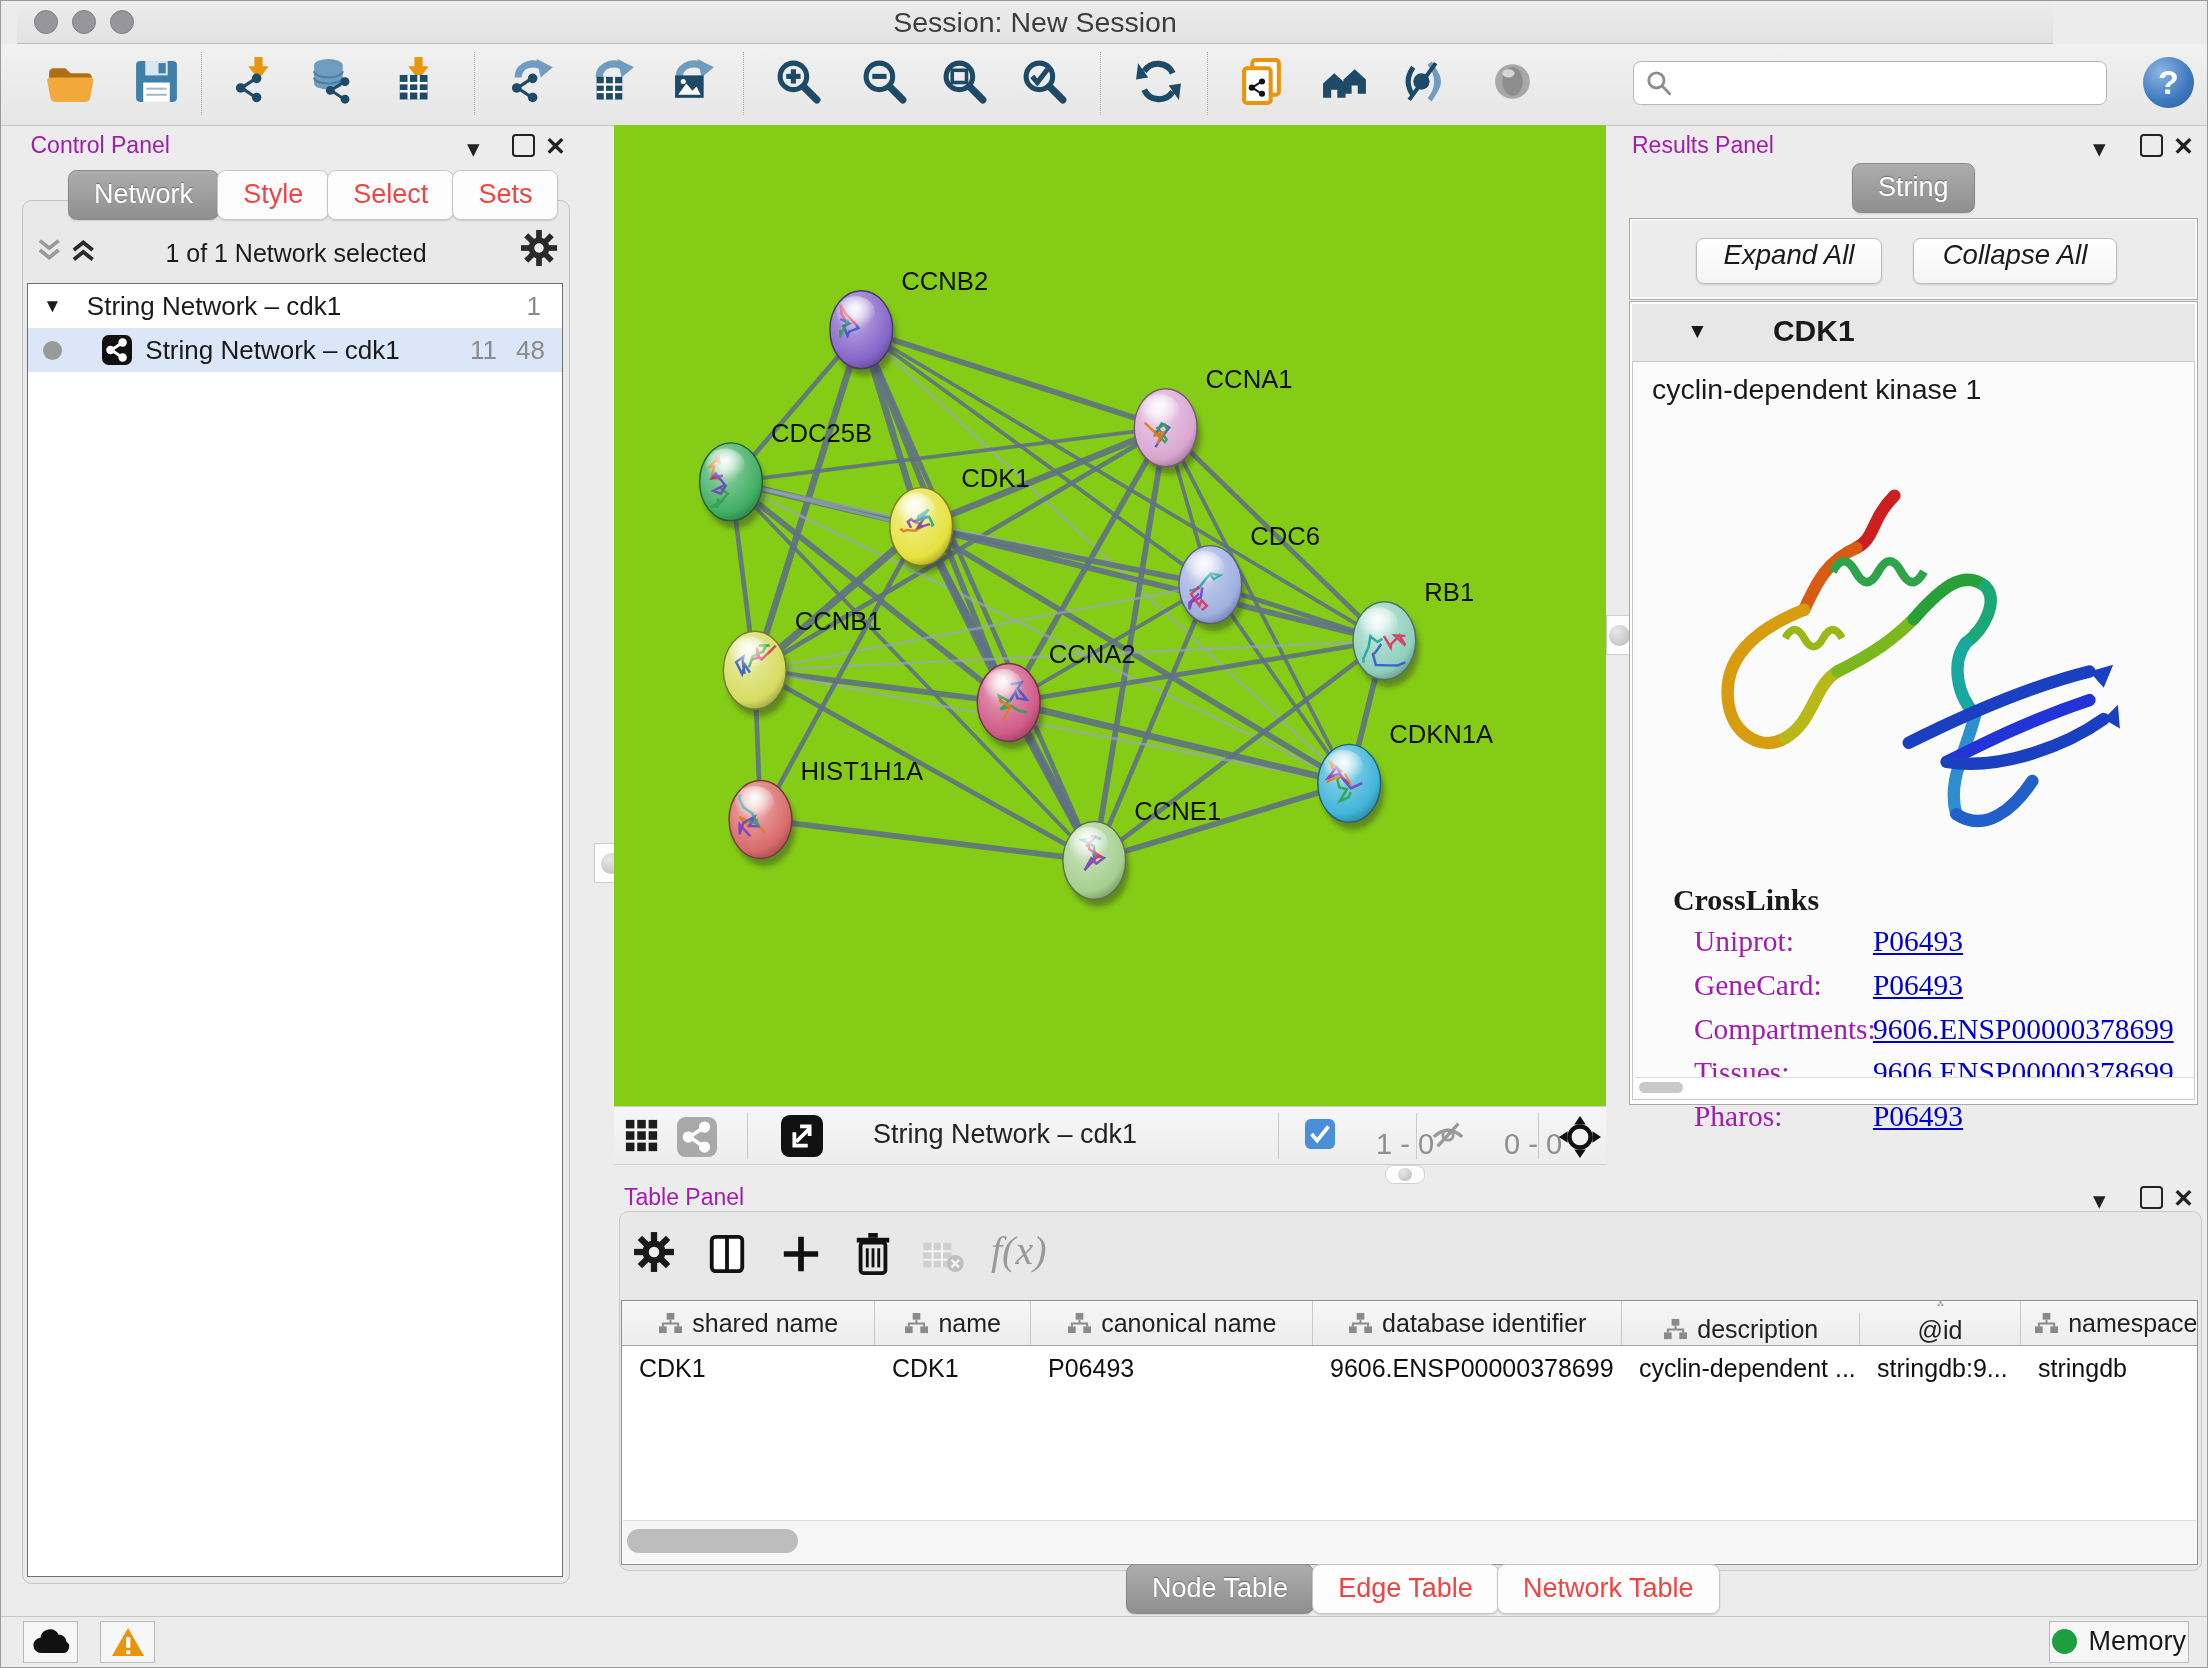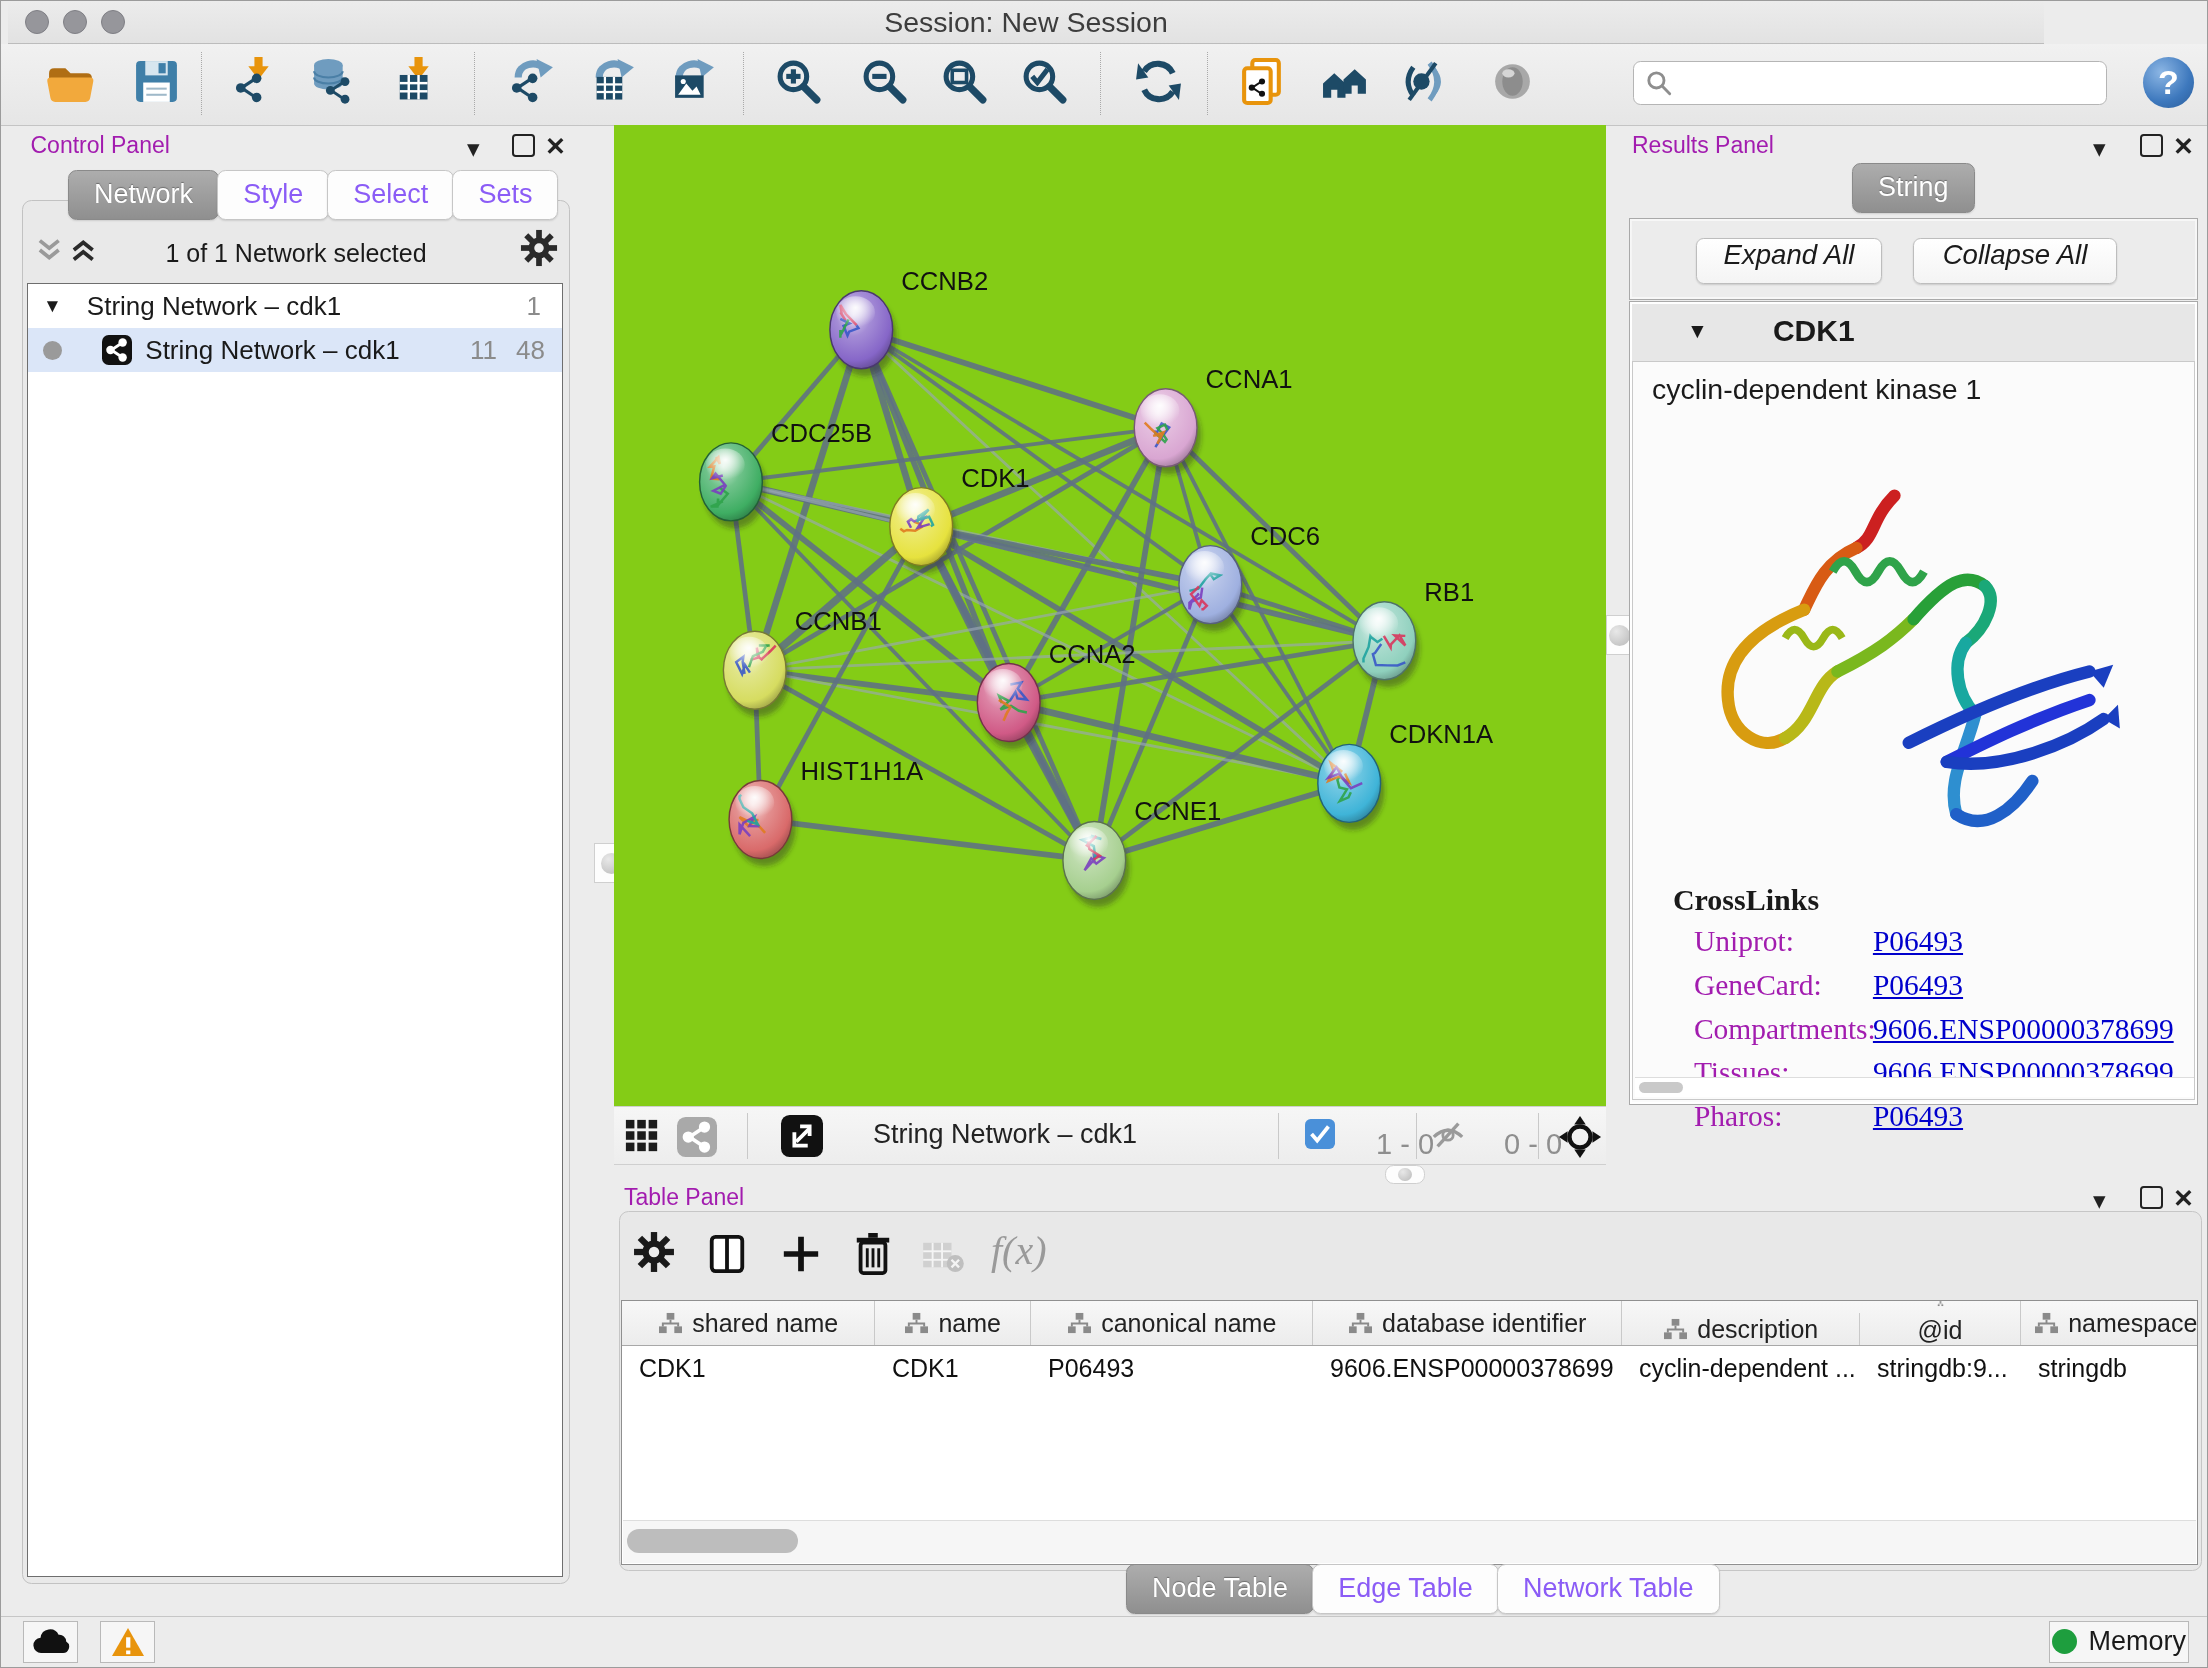--- a/index.html
+++ b/index.html
@@ -1,21 +1,21 @@
 <!DOCTYPE html>
 <html style="font-size:15px"><head>
 <meta charset="utf-8">
 <style>
   html,body{margin:0;padding:0;background:#d8d8d8;}
   .window{position:relative;width:2208px;height:1668px;background:#ececec;
     font-family:"Liberation Sans",sans-serif;color:#1a1a1a;overflow:hidden;
     border:1px solid #9b9b9b;box-sizing:border-box;}
   .abs{position:absolute;}
   
-  .titlebar{left:7px;top:0;width:2036px;height:42px;background:linear-gradient(#ececec,#e2e2e2);
+  .titlebar{left:16px;top:0;width:2036px;height:42px;background:linear-gradient(#ececec,#e2e2e2);
     border-bottom:1px solid #bcbcbc;}
   .tdot{position:absolute;top:8.6px;width:24px;height:24px;border-radius:50%;
     background:#96969b;border:1px solid #7f7f85;box-sizing:border-box;}
   .title-text{position:absolute;top:4.8px;left:0;width:100%;text-align:center;
     font-size:28.5px;color:#3d3d3d;}
   
   .toolbar{left:0;top:43px;width:2208px;height:81px;background:linear-gradient(#f1f1f1,#e6e6e6);
     border-bottom:1px solid #c4c4c4;}
   .tbicon{position:absolute;top:13.3px;width:53px;height:53px;cursor:default;}
   .tbsep{position:absolute;top:7.6px;width:0;height:63px;border-left:1.9px dotted #a9a9a9;}
@@ -24,21 +24,21 @@
   .searchbox input{border:none;outline:none;font-size:25px;flex:1;background:transparent;font-family:inherit;}
   .helpbtn{position:absolute;left:2142px;top:13.3px;width:51px;height:51px;border-radius:50%;
     background:radial-gradient(circle at 35% 30%,#8cb6e4,#3d78bd 60%,#2a5c99);color:#fff;
     font-size:34px;font-weight:bold;text-align:center;line-height:51px;}
   
   .panelhead{font-size:23px;color:#a21caf;}
   .winctl{position:absolute;top:0;font-size:25px;color:#222;}
   .winctl .sq{display:inline-block;width:23px;height:23px;border:2.9px solid #222;border-radius:3.8px;box-sizing:border-box;}
   
   .tab{height:48px;line-height:46px;padding:0 25px;background:#fdfdfd;border:1px solid #c6c6c6;
-    font-size:27px;color:#8b5cf6;border-radius:8.6px;margin-right:-1.9px;box-shadow:0 1px 1.9px rgba(0,0,0,.12);}
+    font-size:27px;color:#ef4444;border-radius:8.6px;margin-right:-1.9px;box-shadow:0 1px 1.9px rgba(0,0,0,.12);}
   .tab.active{background:linear-gradient(#adadad,#8f8f8f);color:#fff;text-shadow:0 -1px 1px #6e6e6e;border-color:#8a8a8a;}
   .tabrow{display:flex;}
   
   .cp-box{left:21px;top:199px;width:546px;height:1382px;background:#e9e9e9;border:1px solid #c2c2c2;border-radius:9.5px;}
   .cp-list{left:26px;top:282px;width:536px;height:1294px;background:#fff;border:1.9px solid #6e6e6e;box-sizing:border-box;}
   .cp-row{position:relative;height:44px;display:flex;align-items:center;font-size:26px;}
   .cp-row.selected{background:#dbe6f8;}
   .cp-count{color:#8b8b8b;}
   .stringapp{display:inline-block;width:30px;height:30px;background:#111;border-radius:6.7px;position:relative;}
   

